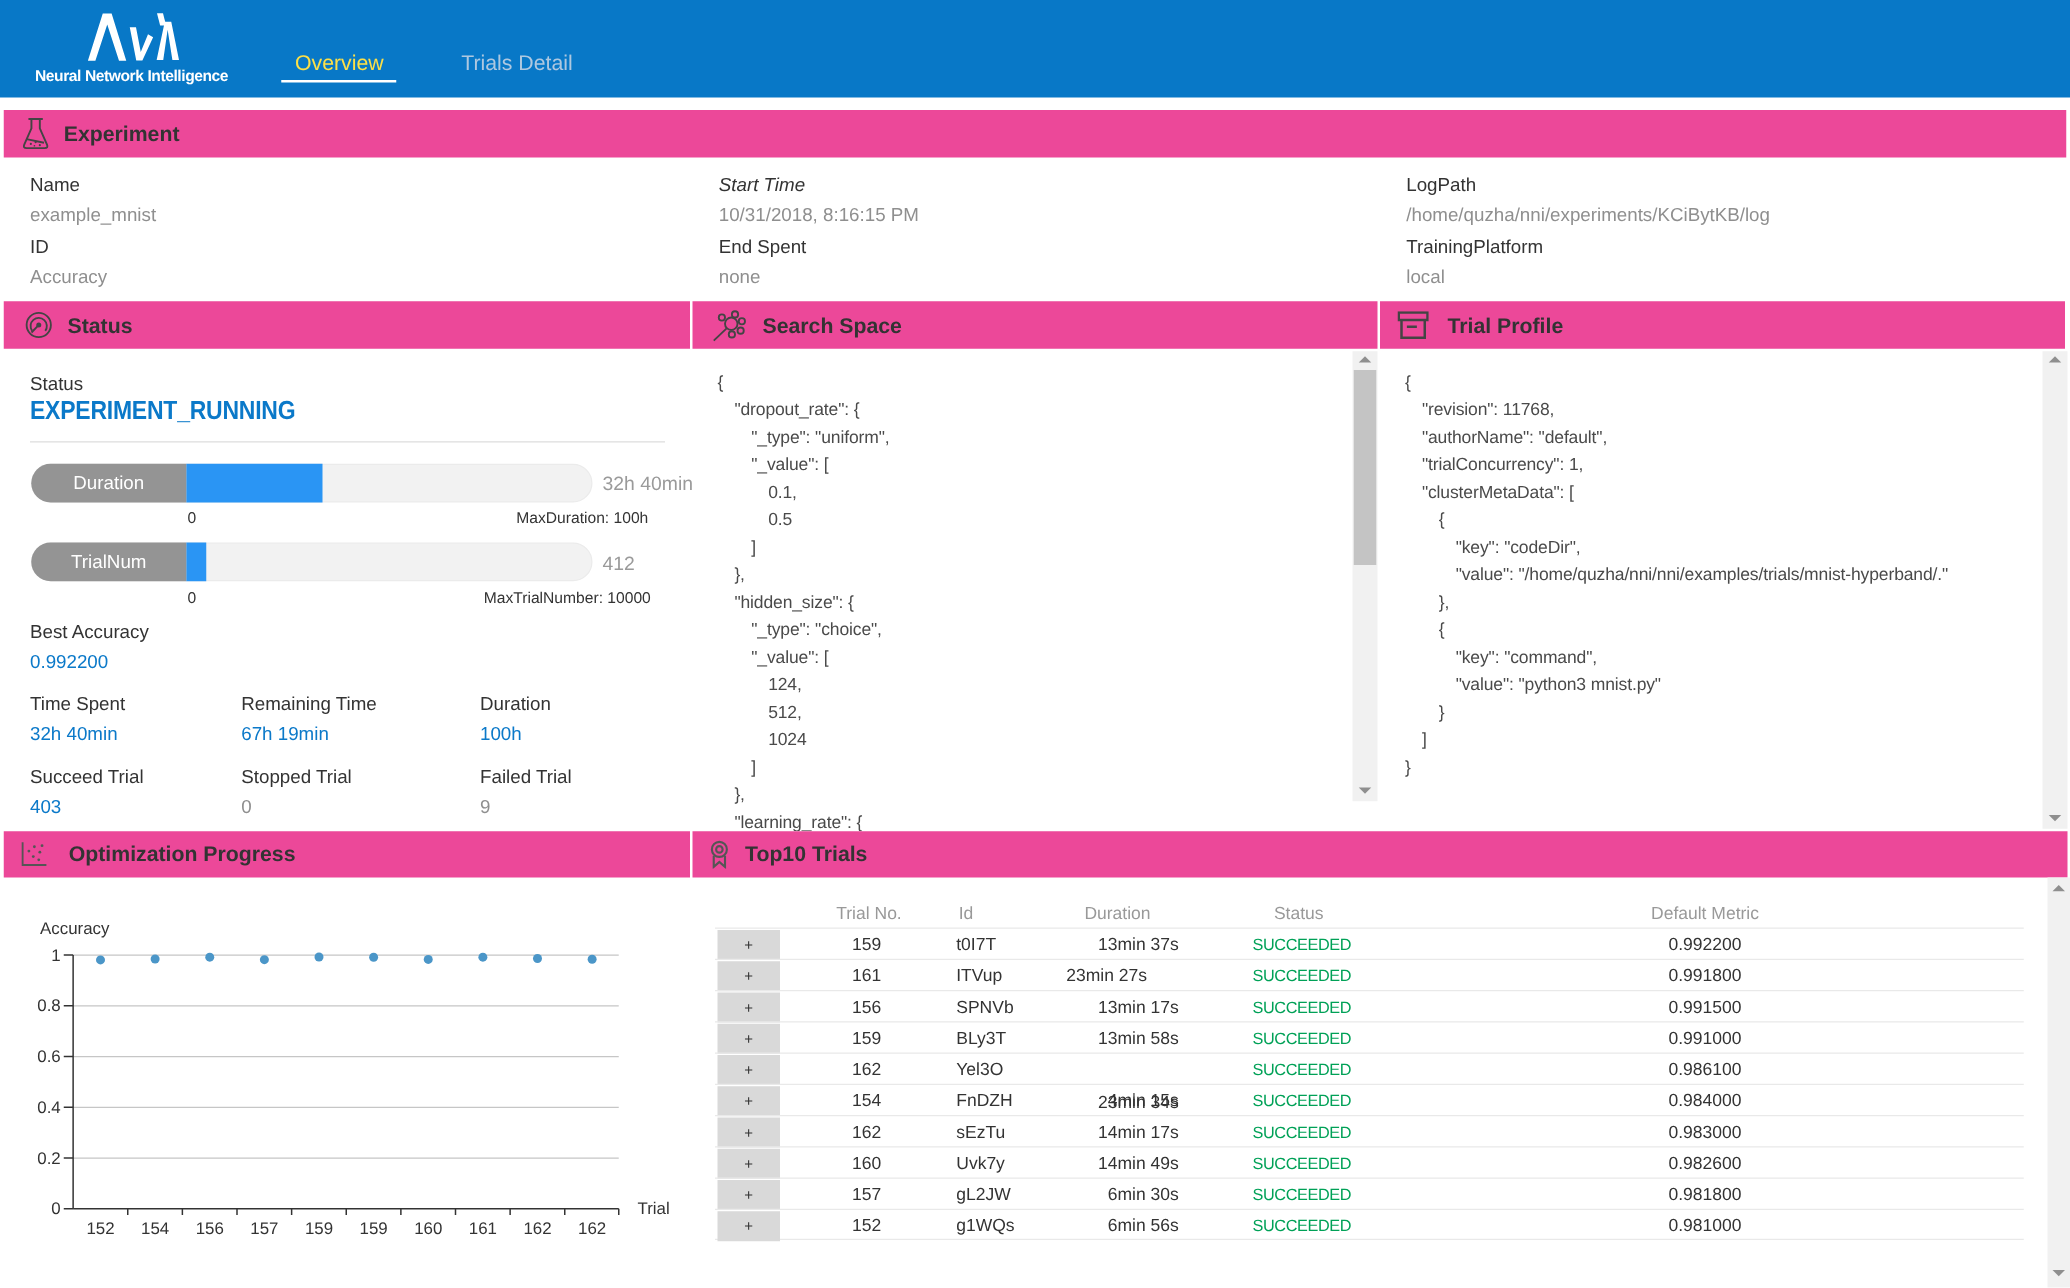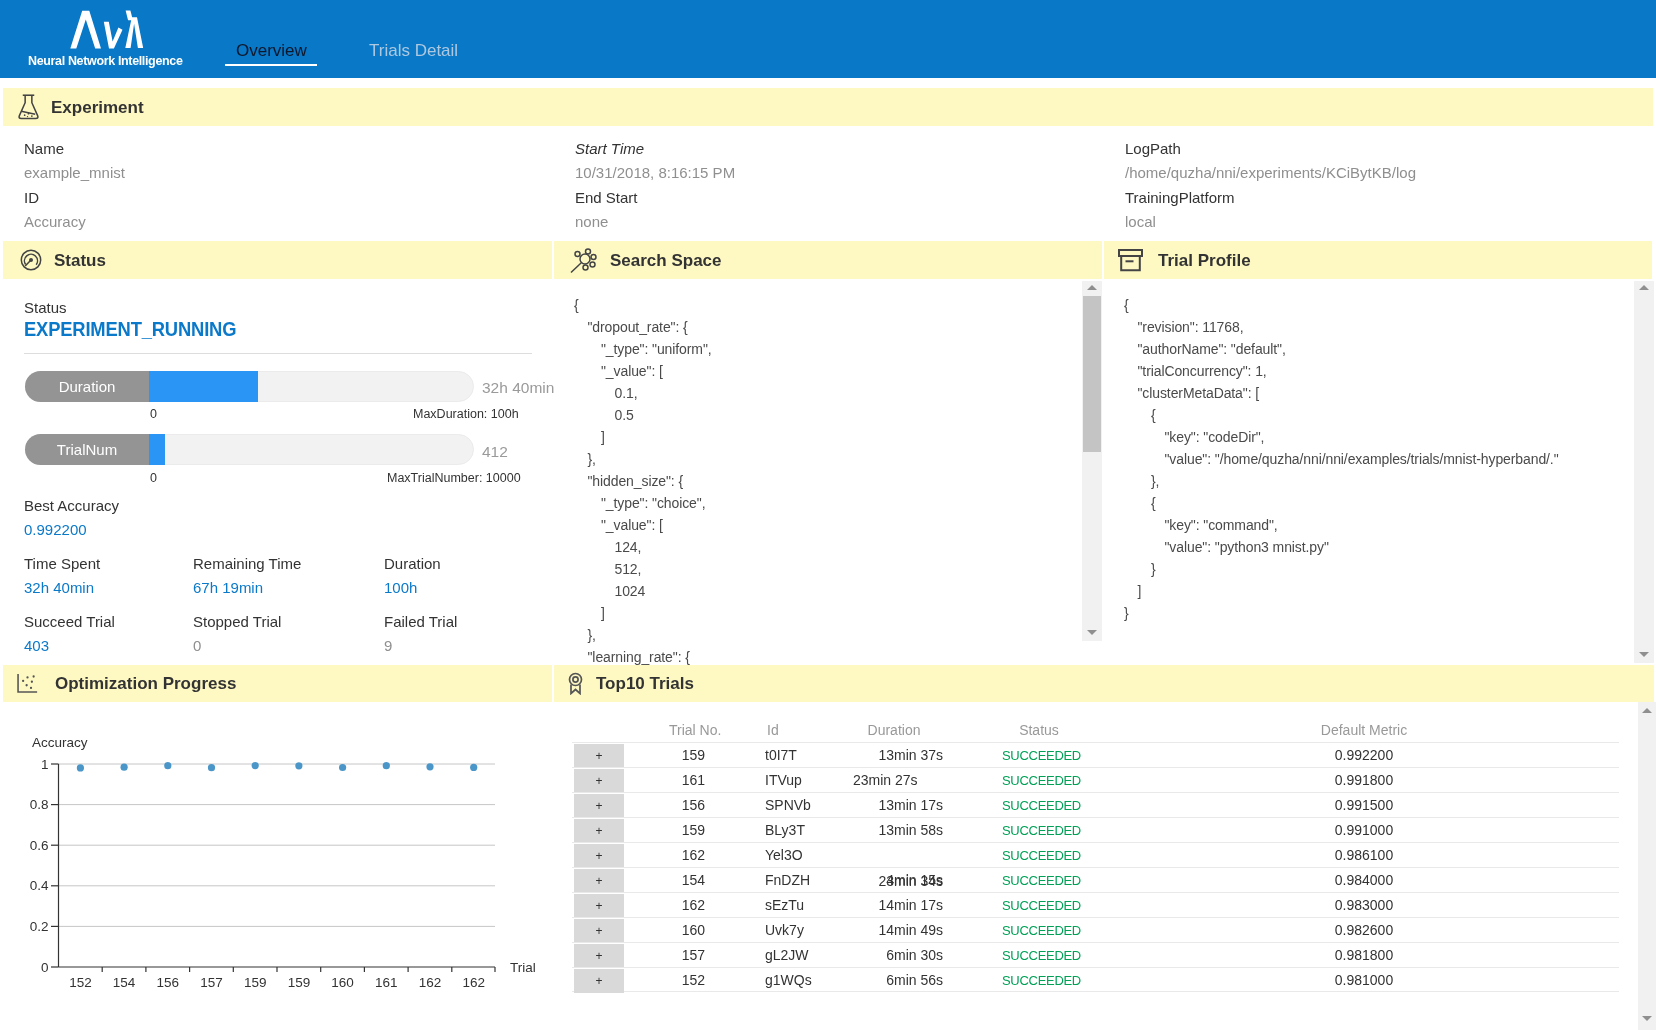--- a/index.html
+++ b/index.html
@@ -2,25 +2,25 @@
 <html><head>
 <meta charset="utf-8">
 <style>
 * { margin:0; padding:0; box-sizing:border-box; }
 html,body { width:1656px; height:1030px; overflow:hidden; background:#fff;
   font-family:"Liberation Sans", sans-serif; }
 .abs { position:absolute; }
 
 #header { position:absolute; left:0; top:0; width:1656px; height:78px; background:#0878c7; }
 #brand { position:absolute; left:28px; top:54px; color:#fff; font-size:12.5px; font-weight:bold; letter-spacing:-0.35px; }
-#nav-overview { position:absolute; left:236px; top:41px; color:#0f172a; font-size:17px; }
+#nav-overview { position:absolute; left:236px; top:41px; color:#fde047; font-size:17px; }
 #nav-underline { position:absolute; left:225px; top:64px; width:92px; height:2px; background:#fff; }
 #nav-trials { position:absolute; left:369px; top:41px; color:#aec8e0; font-size:17px; }
 
-.bar { position:absolute; background:#fef9c3; height:38px; }
+.bar { position:absolute; background:#ec4899; height:38px; }
 .bar .ttl { position:absolute; color:#333; font-size:17px; font-weight:bold; top:10px; }
 
 .lbl { position:absolute; color:#333; font-size:15px; white-space:nowrap; }
 .val { position:absolute; color:#8f8f8f; font-size:15px; white-space:nowrap; }
 .bluev { position:absolute; color:#0b79c9; font-size:15px; white-space:nowrap; }
 
 .pill { position:absolute; left:25px; width:449px; height:31px; border-radius:16px;
   background:#f2f2f2; border:1px solid #ebebeb; }
 .pill .plab { position:absolute; left:-1px; top:-1px; width:124px; height:31px; background:#949494;
   border-radius:16px 0 0 16px; color:#fff; font-size:15px; text-align:center; line-height:31px; }
@@ -77,21 +77,21 @@
     </g>
   </svg>
   <div class="ttl" style="left:48px;">Experiment</div>
 </div>
 <div class="lbl" style="left:24px;top:140px;">Name</div>
 <div class="val" style="left:24px;top:164px;">example_mnist</div>
 <div class="lbl" style="left:24px;top:189px;">ID</div>
 <div class="val" style="left:24px;top:213px;">Accuracy</div>
 <div class="lbl" style="left:575px;top:140px;font-style:italic;">Start Time</div>
 <div class="val" style="left:575px;top:164px;">10/31/2018, 8:16:15 PM</div>
-<div class="lbl" style="left:575px;top:189px;">End Start</div>
+<div class="lbl" style="left:575px;top:189px;">End Spent</div>
 <div class="val" style="left:575px;top:213px;">none</div>
 <div class="lbl" style="left:1125px;top:140px;">LogPath</div>
 <div class="val" style="left:1125px;top:164px;">/home/quzha/nni/experiments/KCiBytKB/log</div>
 <div class="lbl" style="left:1125px;top:189px;">TrainingPlatform</div>
 <div class="val" style="left:1125px;top:213px;">local</div>
 
 <div class="bar" style="left:3px;top:241px;width:549px;">
   <svg class="abs" style="left:17px;top:8px" width="22" height="22" viewBox="0 0 22 22">
     <g stroke="#444" fill="none" stroke-width="1.5">
       <circle cx="11" cy="11" r="9.7"></circle>

